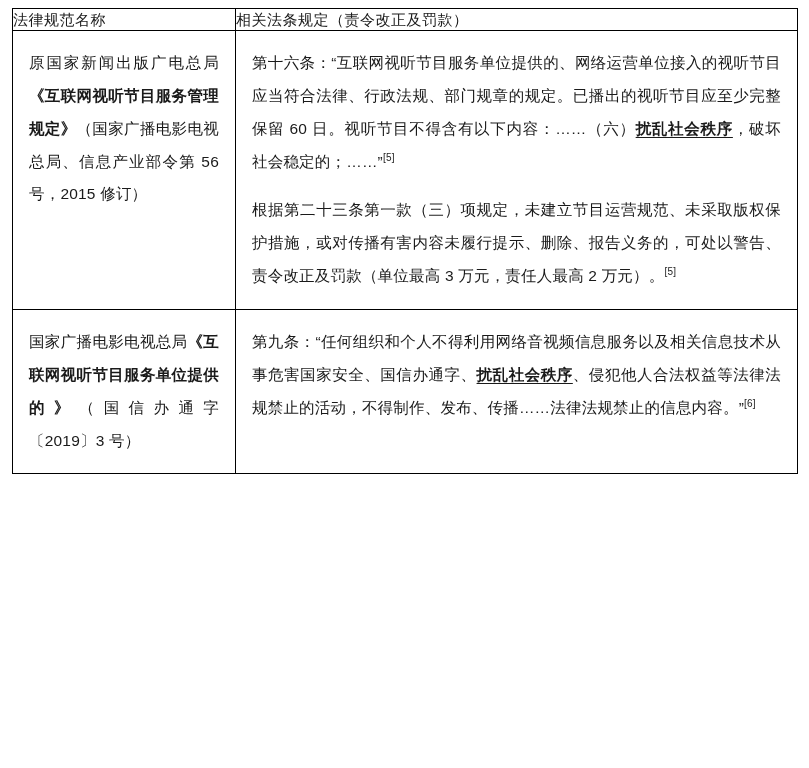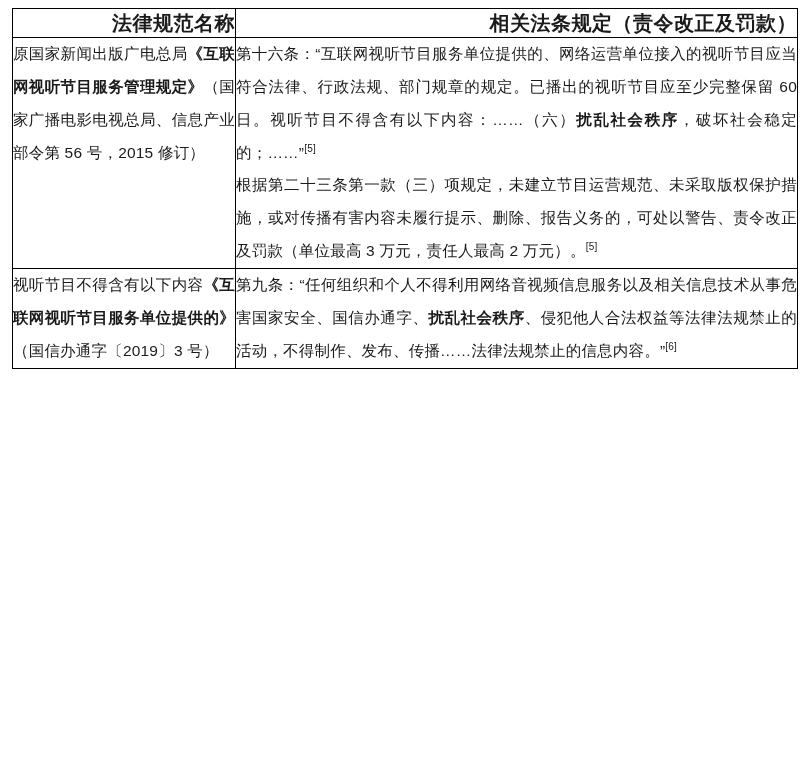--- a/index.html
+++ b/index.html
@@ -28,49 +28,49 @@
   }
   table.law-table td, table.law-table th {
     border: 1px solid #000000;
     vertical-align: top;
     padding: 0;
   }
   col.c1 { width: 223px; }
   col.c2 { width: 562px; }
 
   th.head {
-    text-align: right;
-    font-weight: bold;
-    font-size: 20px;
+    text-align: left;
+    font-weight: normal;
+    font-size: 15px;
     padding: 14px 6px 14px 6px;
     letter-spacing: 0.5px;
     line-height: 1.4;
   }
   td.namecell {
     padding: 18px 14px 16px 14px;
     line-height: 2.12;
     font-size: 15.5px;
     letter-spacing: 0.2px;
   }
   td.textcell {
     padding: 16px 14px 16px 16px;
     line-height: 2.12;
     font-size: 15.5px;
     letter-spacing: 0.2px;
   }
   .para {
-    margin: 0;
+    margin: 16px;
     text-align: justify;
     text-justify: inter-ideograph;
   }
   .para + .para {
     margin-top: 0px;
   }
   .b { font-weight: bold; }
-  .u-b { font-weight: bold; text-underline-offset: 3px; }
+  .u-b { font-weight: bold; text-decoration: underline; text-underline-offset: 3px; }
   sup.ref {
     font-size: 10px;
     vertical-align: super;
     line-height: 0;
     font-weight: normal;
   }
 </style>
 </head>
 <body>
 
@@ -91,21 +91,21 @@
         <td class="namecell">
           <p class="para"><span>原国家新闻出版广电总局</span><span class="b">《互联网视听节目服务管理规定》</span><span>（国家广播电影电视总局、信息产业部令第 56 号，2015 修订）</span></p>
         </td>
         <td class="textcell">
           <p class="para"><span>第十六条：“互联网视听节目服务单位提供的、网络运营单位接入的视听节目应当符合法律、行政法规、部门规章的规定。已播出的视听节目应至少完整保留 60 日。视听节目不得含有以下内容：……（六）</span><span class="u-b">扰乱社会秩序</span><span>，破坏社会稳定的；……”</span><sup class="ref">[5]</sup></p>
           <p class="para"><span>根据第二十三条第一款（三）项规定，未建立节目运营规范、未采取版权保护措施，或对传播有害内容未履行提示、删除、报告义务的，可处以警告、责令改正及罚款（单位最高 3 万元，责任人最高 2 万元）。</span><sup class="ref">[5]</sup></p>
         </td>
       </tr>
       <tr>
         <td class="namecell">
-          <p class="para"><span>视听节目不得含有以下内容</span><span class="b">《互联网视听节目服务单位提供的》</span><span>（国信办通字〔2019〕3 号）</span></p>
+          <p class="para"><span>国家广播电影电视总局</span><span class="b">《互联网视听节目服务单位提供的》</span><span>（国信办通字〔2019〕3 号）</span></p>
         </td>
         <td class="textcell">
           <p class="para"><span>第九条：“任何组织和个人不得利用网络音视频信息服务以及相关信息技术从事危害国家安全、国信办通字、</span><span class="u-b">扰乱社会秩序</span><span>、侵犯他人合法权益等法律法规禁止的活动，不得制作、发布、传播……法律法规禁止的信息内容。”</span><sup class="ref">[6]</sup></p>
         </td>
       </tr>
     </tbody>
   </table>
 </div>
 
 </body></html>

